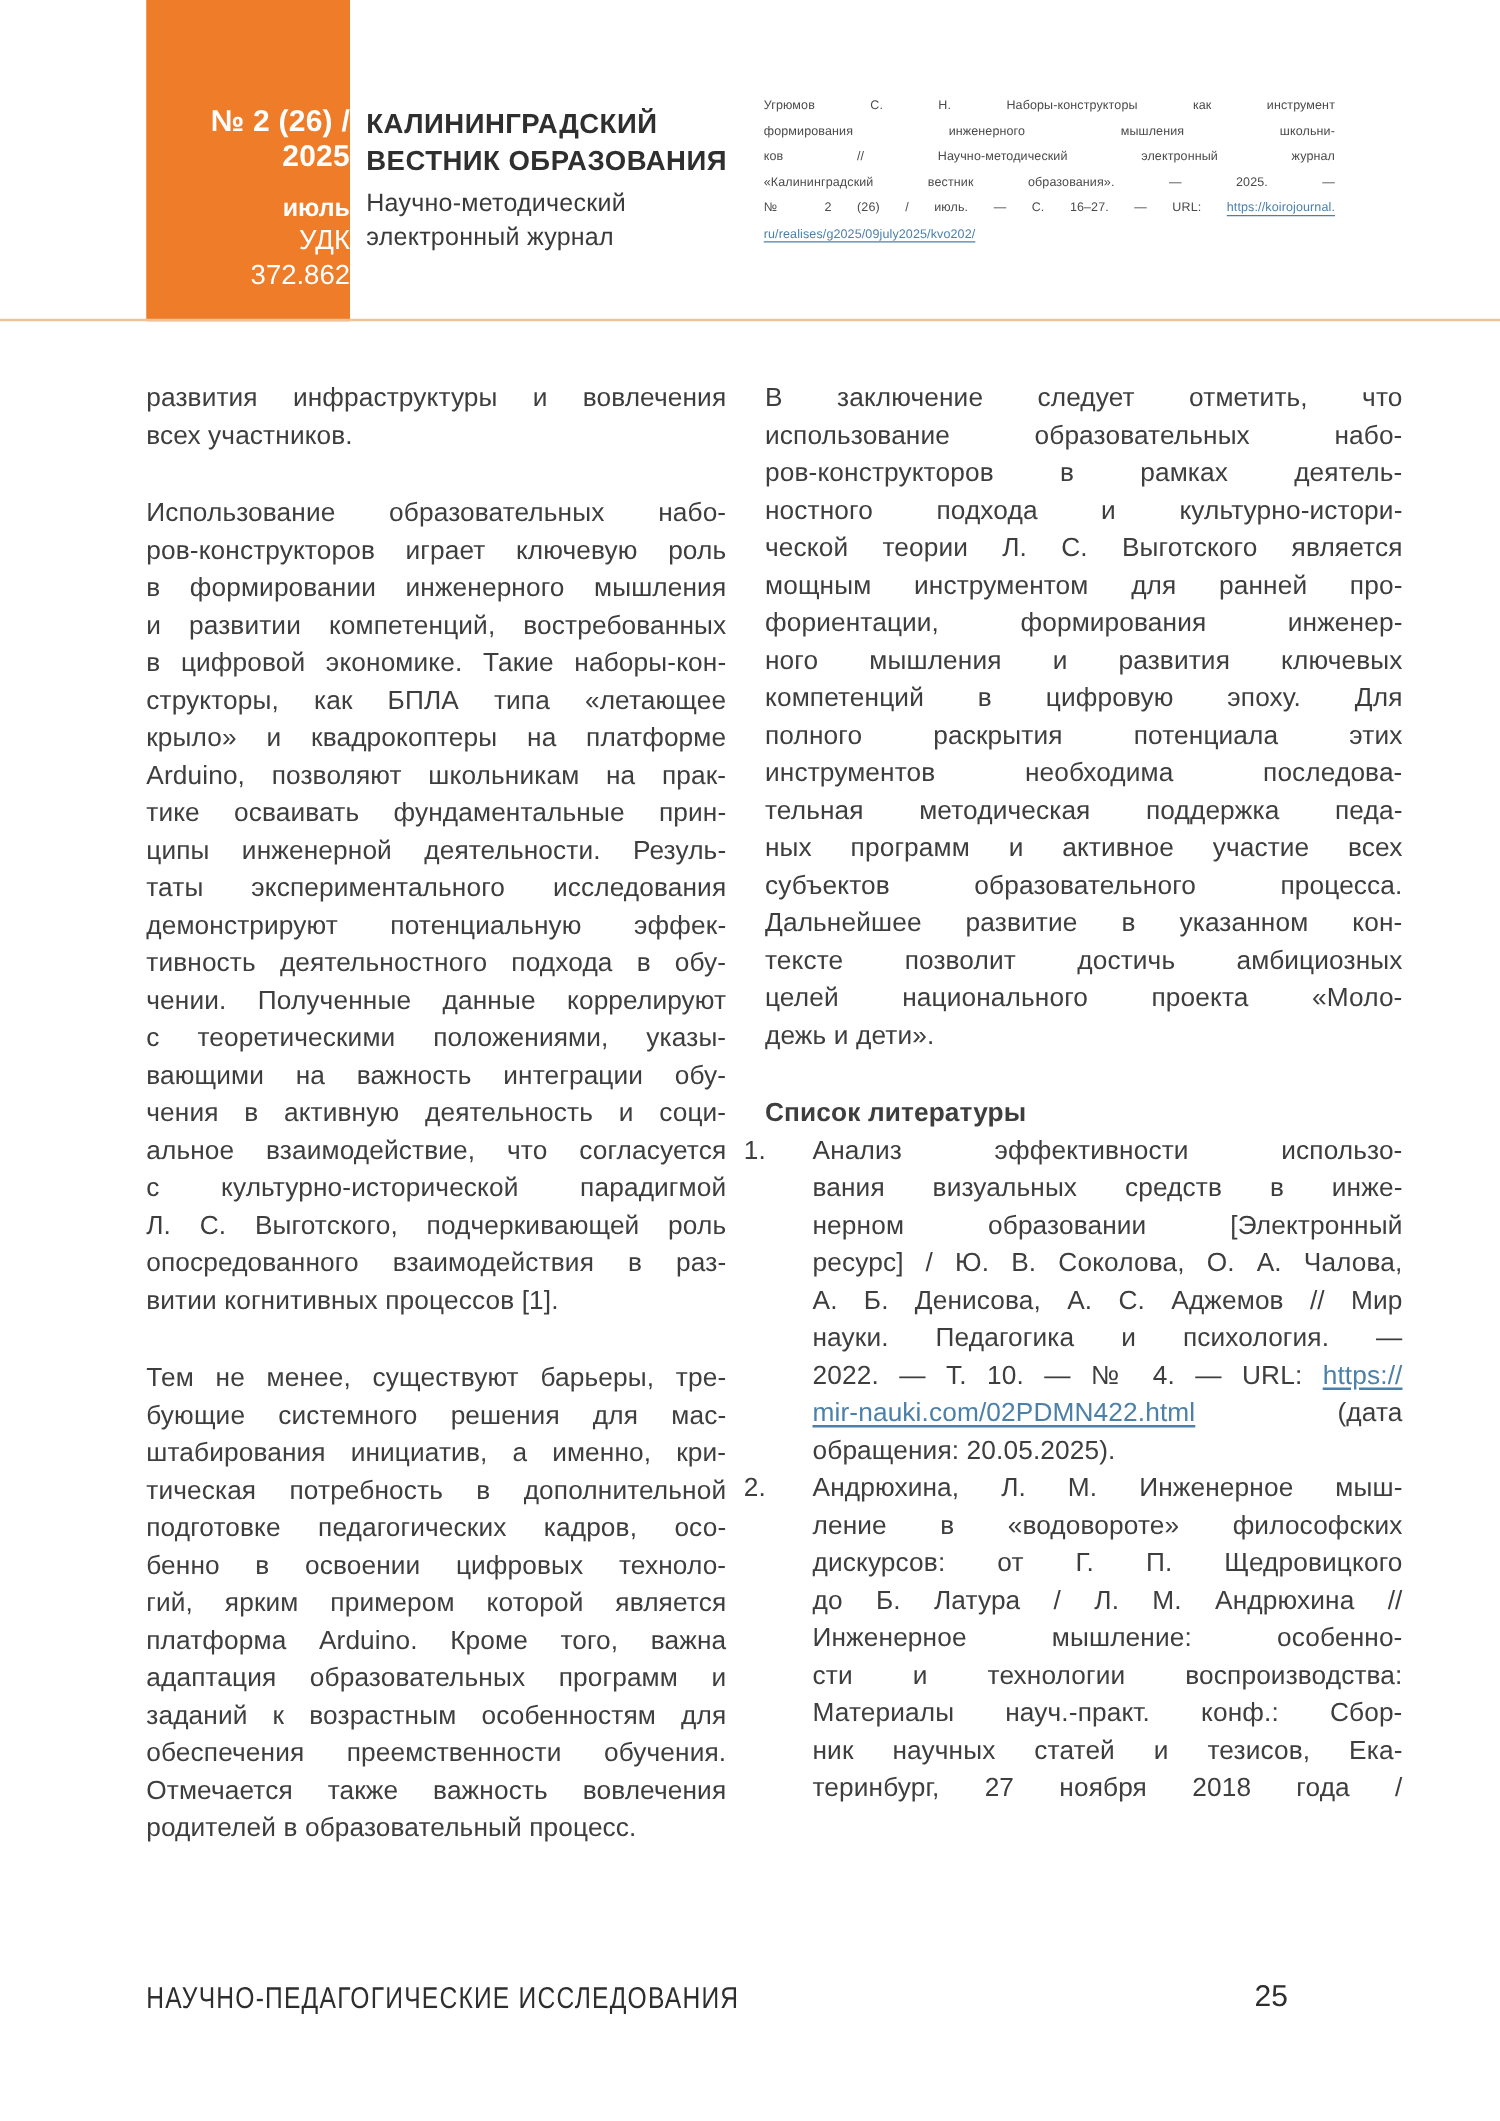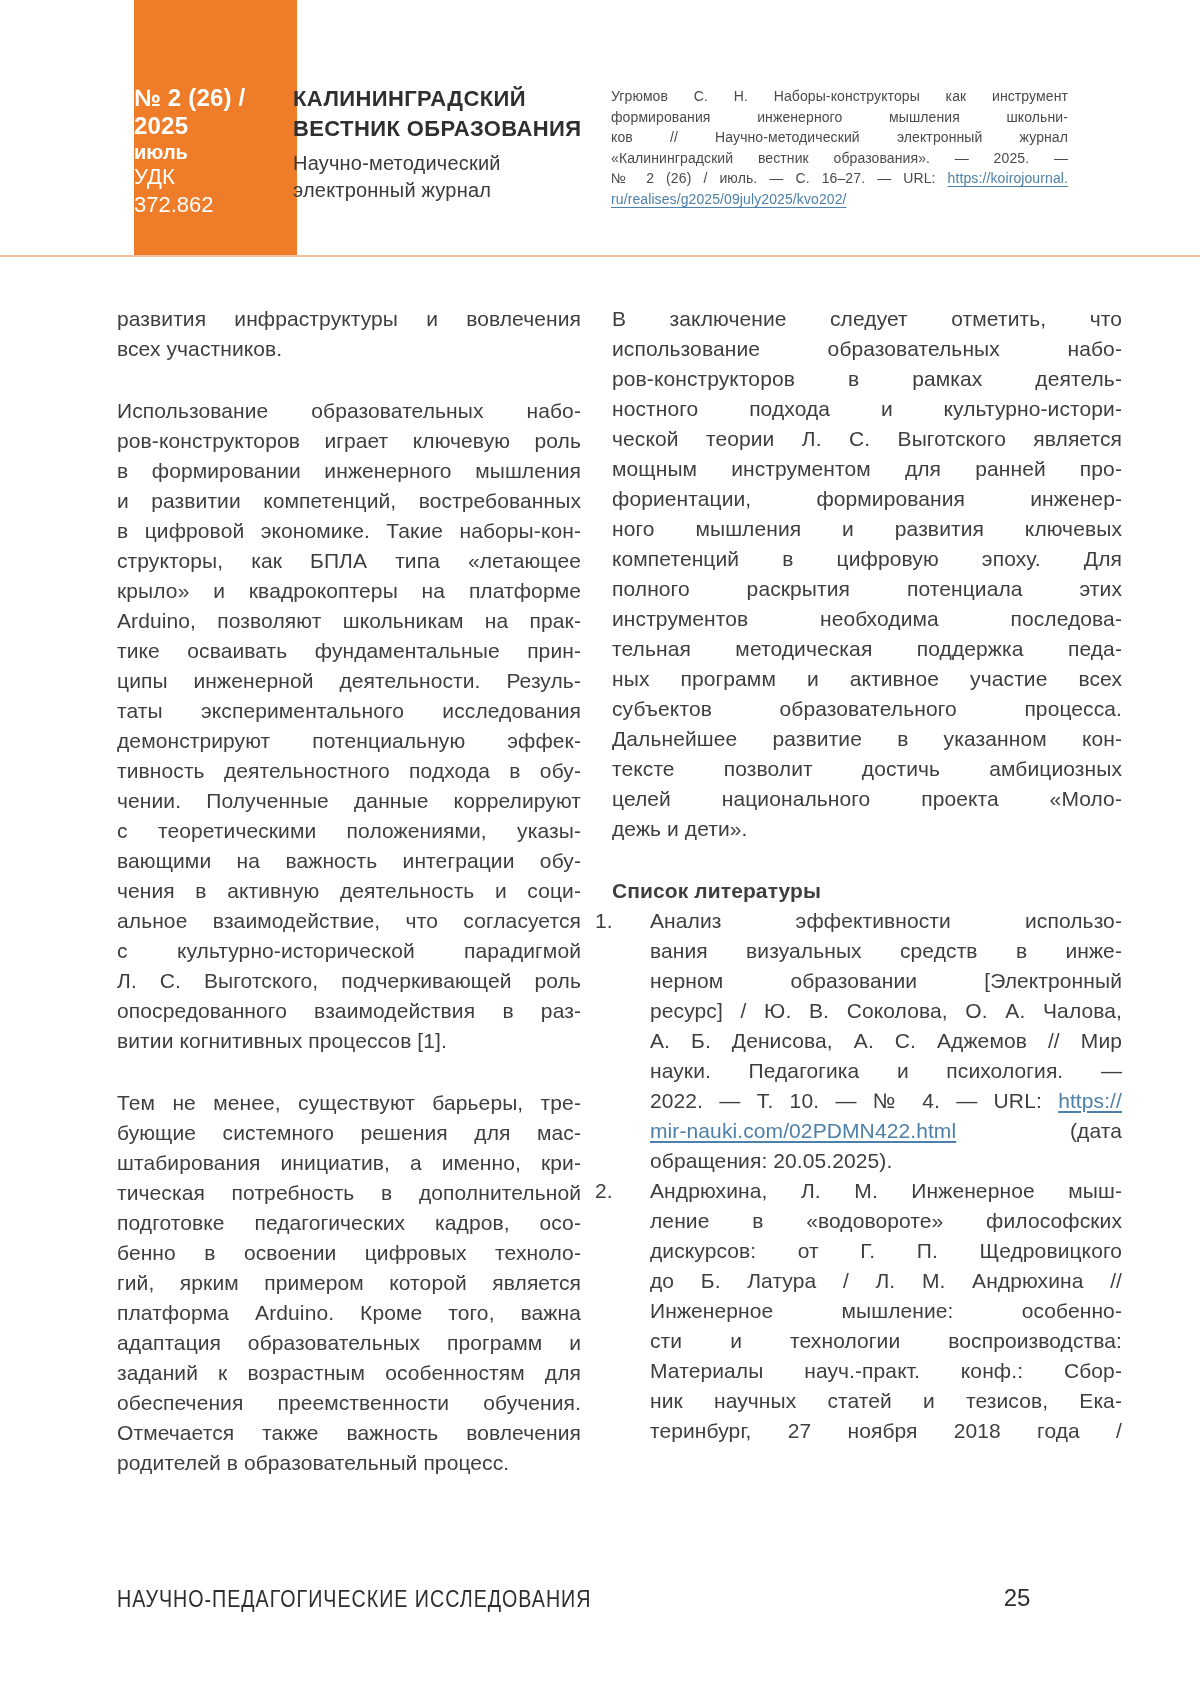--- a/index.html
+++ b/index.html
@@ -3,35 +3,35 @@
 <meta charset="utf-8">
 <style>
   html,body { margin:0; padding:0; background:#ffffff; }
   .page {
     position:relative; width:1200px; height:1697px; background:#ffffff;
     font-family:"Liberation Sans", sans-serif; overflow:hidden;
   }
 
   
   .issue-box {
-    position:absolute; left:134px; top:0; width:163px; height:257px;
-    background:#ee7c28; color:#ffffff; text-align:left;
+    position:absolute; left:117px; top:0; width:163px; height:257px;
+    background:#ee7c28; color:#ffffff; text-align:right;
   }
   .issue-no   { margin-top:84px; font-size:24px; font-weight:700; letter-spacing:0.2px; }
-  .issue-month{ margin-top:1px; font-size:20px; font-weight:700; }
+  .issue-month{ margin-top:16px; font-size:20px; font-weight:700; }
   .udk-label  { font-size:22px; }
   .udk-number { margin-top:2px;  font-size:22px; }
 
   .masthead { position:absolute; left:293px; top:84px; color:#2f2f2f; }
   .mast-title { font-size:22px; font-weight:700; line-height:30px; letter-spacing:0.4px; }
   .mast-sub   { font-size:20px; line-height:27px; margin-top:6px; color:#3a3a3a; letter-spacing:0.2px; }
 
   .citation {
-    position:absolute; left:611px; top:86px; width:457px;
-    font-size:14px; line-height:20.5px; color:#4a4a4a; letter-spacing:0.1px;
+    position:absolute; left:611px; top:75px; width:457px;
+    font-size:10px; line-height:20.5px; color:#4a4a4a; letter-spacing:0.1px;
   }
 
   .rule { position:absolute; left:0; top:255px; width:1200px; height:2px; background:#eec29b; }
 
   
   .col { position:absolute; top:304px; font-size:21px; line-height:30px; color:#3e3e3e; letter-spacing:0.1px; }
   .col-left  { left:117px; width:464px; }
   .col-right { left:612px; width:510px; }
 
   .para { margin-bottom:32px; }

